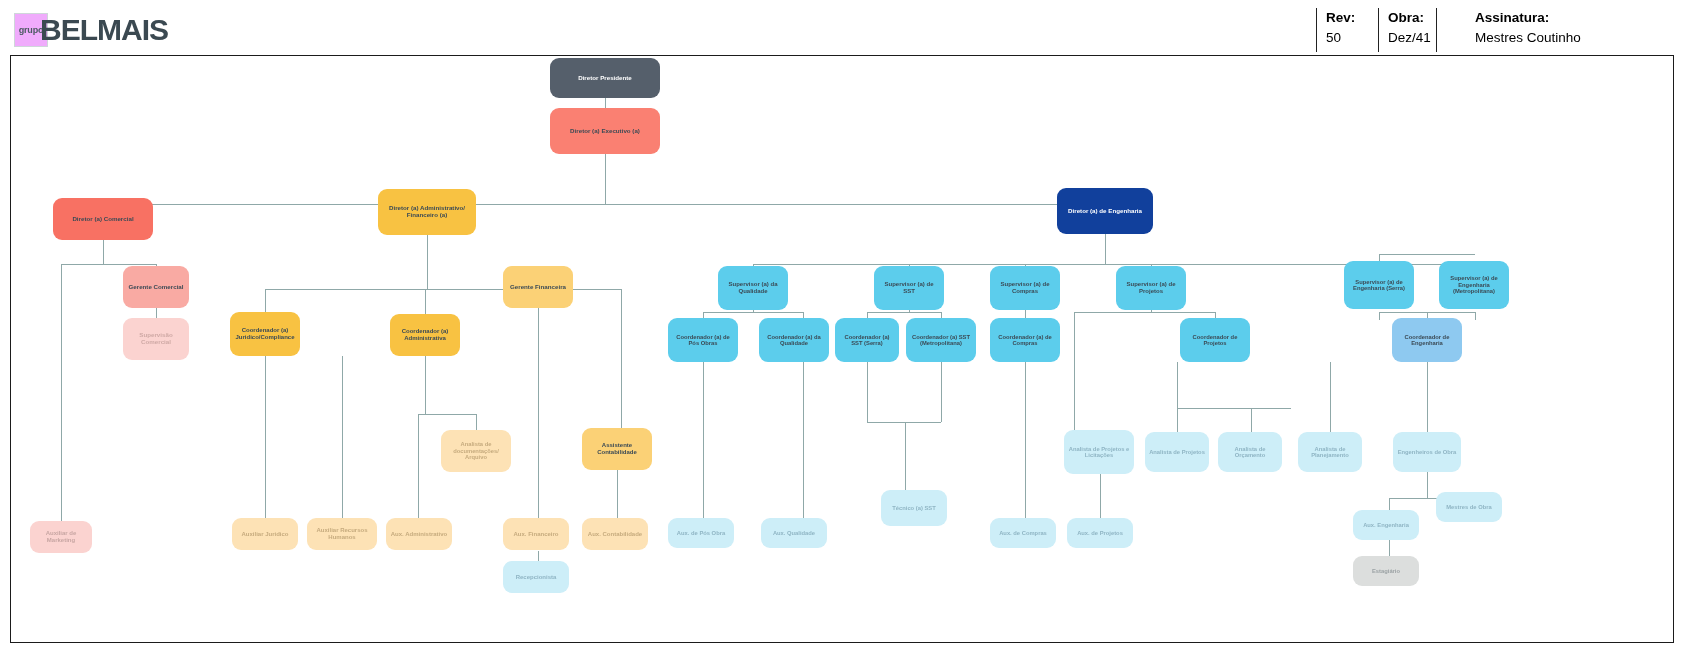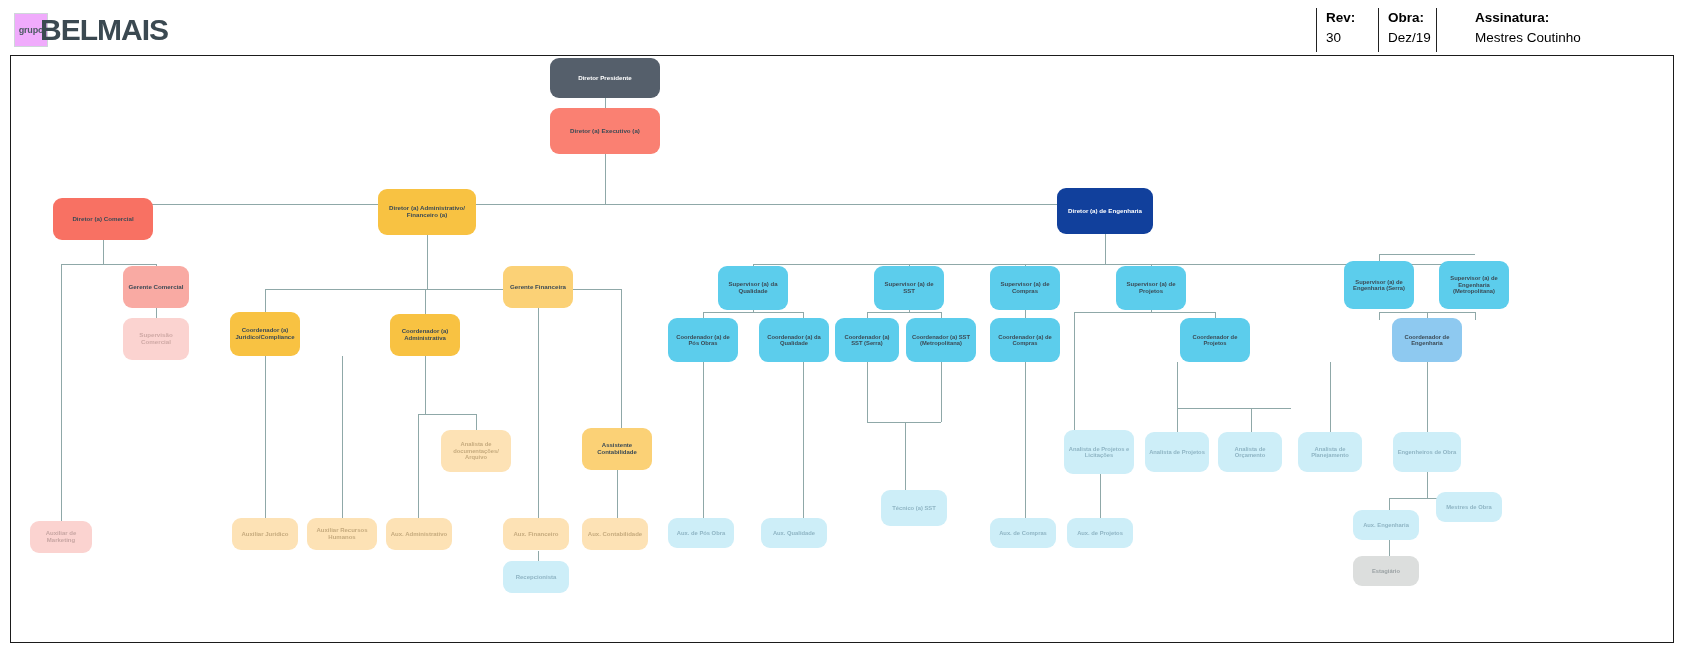--- a/index.html
+++ b/index.html
@@ -56,25 +56,25 @@
 <div id="header">
   <div id="logo">
     <div id="logo-mark">
       <span>grupo</span>
     </div>
     <div id="logo-word">BELMAIS</div>
   </div>
 
   <div class="hdr-cell" style="left:1316px;width:62px;">
     <b>Rev:</b>
-    <span>30</span>
+    <span>50</span>
   </div>
   <div class="hdr-cell" style="left:1378px;width:58px;">
     <b>Obra:</b>
-    <span>Dez/19</span>
+    <span>Dez/41</span>
   </div>
   <div class="hdr-cell" style="left:1436px;width:240px;padding-left:38px;">
     <b>Assinatura:</b>
     <span>Mestres Coutinho</span>
   </div>
 </div>
 
 <div id="canvas">
   <div id="connector-layer">
       <div class="conn v" style="left: 594px; top: 42px; height: 10px;"></div>

